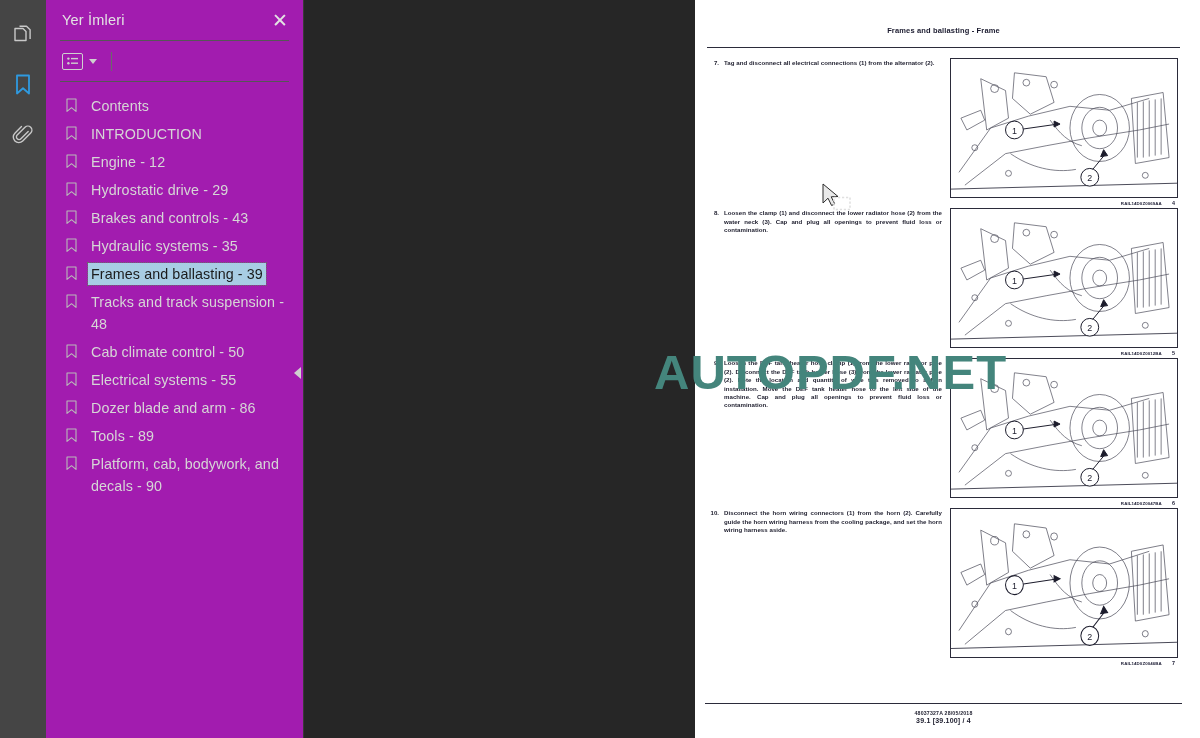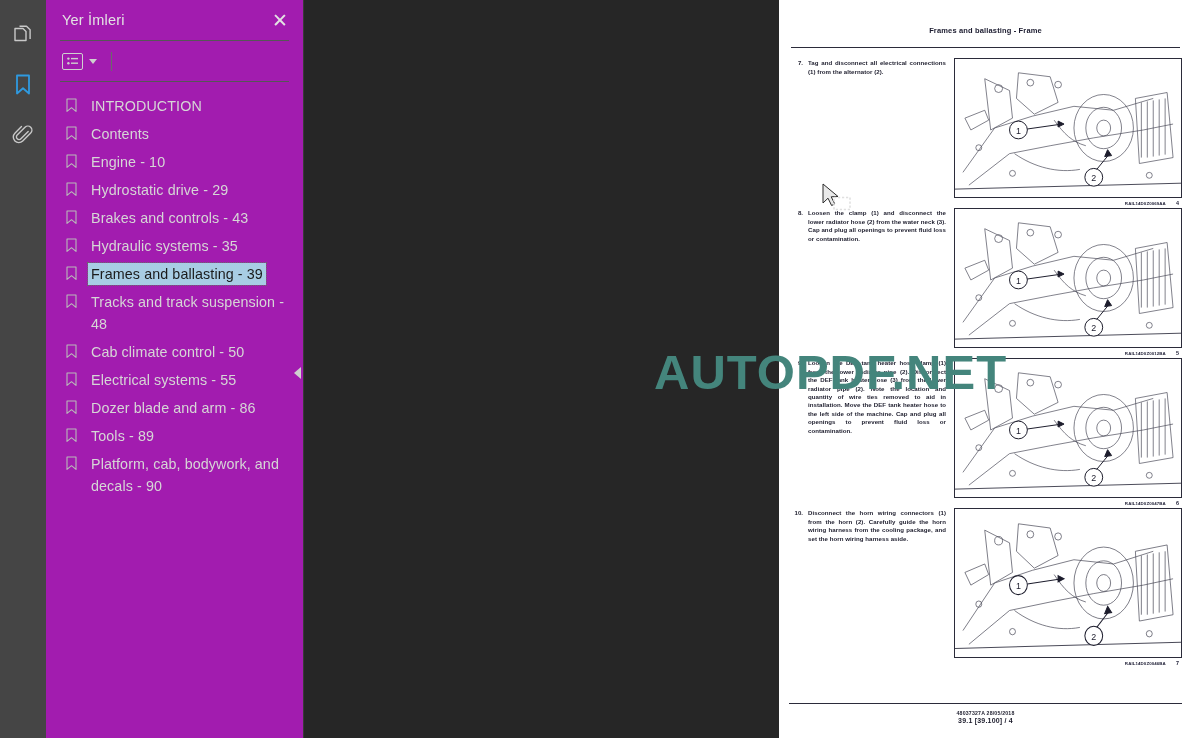--- a/index.html
+++ b/index.html
@@ -148,21 +148,21 @@
   .cursor {
     position: absolute;
     left: 517px; top: 183px;
     width: 34px; height: 34px;
     z-index: 7;
     pointer-events: none;
   }
 
   
   .page {
-    width: 421px;
+    width: 505px;
     height: 738px;
     background: #ffffff;
     position: relative;
     padding: 18px 18px 10px 10px;
     font-family: "Liberation Sans", sans-serif;
     overflow: hidden;
   }
   .page-header {
     text-align: center;
     font-size: 7.5px;
@@ -286,33 +286,33 @@
       <div class="tb-caret"></div>
       <div class="tb-sep"></div>
     </div>
     <div class="panel-divider"></div>
 
     <div class="bm-list" id="bm-list">
         <div class="bm-item">
           <span class="bm-icon"><svg width="11" height="15" viewBox="0 0 11 15" fill="none">
               <path d="M1 1h9v12.4L5.5 9.7 1 13.4z" stroke="#b9b9b9" stroke-width="1.1" stroke-linejoin="round"></path>
             </svg></span>
+          <span class="bm-label">Contents</span>
+        </div>
+        <div class="bm-item">
+          <span class="bm-icon"><svg width="11" height="15" viewBox="0 0 11 15" fill="none">
+              <path d="M1 1h9v12.4L5.5 9.7 1 13.4z" stroke="#b9b9b9" stroke-width="1.1" stroke-linejoin="round"></path>
+            </svg></span>
           <span class="bm-label">INTRODUCTION</span>
         </div>
         <div class="bm-item">
           <span class="bm-icon"><svg width="11" height="15" viewBox="0 0 11 15" fill="none">
               <path d="M1 1h9v12.4L5.5 9.7 1 13.4z" stroke="#b9b9b9" stroke-width="1.1" stroke-linejoin="round"></path>
             </svg></span>
-          <span class="bm-label">Contents</span>
-        </div>
-        <div class="bm-item">
-          <span class="bm-icon"><svg width="11" height="15" viewBox="0 0 11 15" fill="none">
-              <path d="M1 1h9v12.4L5.5 9.7 1 13.4z" stroke="#b9b9b9" stroke-width="1.1" stroke-linejoin="round"></path>
-            </svg></span>
-          <span class="bm-label">Engine - 10</span>
+          <span class="bm-label">Engine - 12</span>
         </div>
         <div class="bm-item">
           <span class="bm-icon"><svg width="11" height="15" viewBox="0 0 11 15" fill="none">
               <path d="M1 1h9v12.4L5.5 9.7 1 13.4z" stroke="#b9b9b9" stroke-width="1.1" stroke-linejoin="round"></path>
             </svg></span>
           <span class="bm-label">Hydrostatic drive - 29</span>
         </div>
         <div class="bm-item">
           <span class="bm-icon"><svg width="11" height="15" viewBox="0 0 11 15" fill="none">
               <path d="M1 1h9v12.4L5.5 9.7 1 13.4z" stroke="#b9b9b9" stroke-width="1.1" stroke-linejoin="round"></path>

